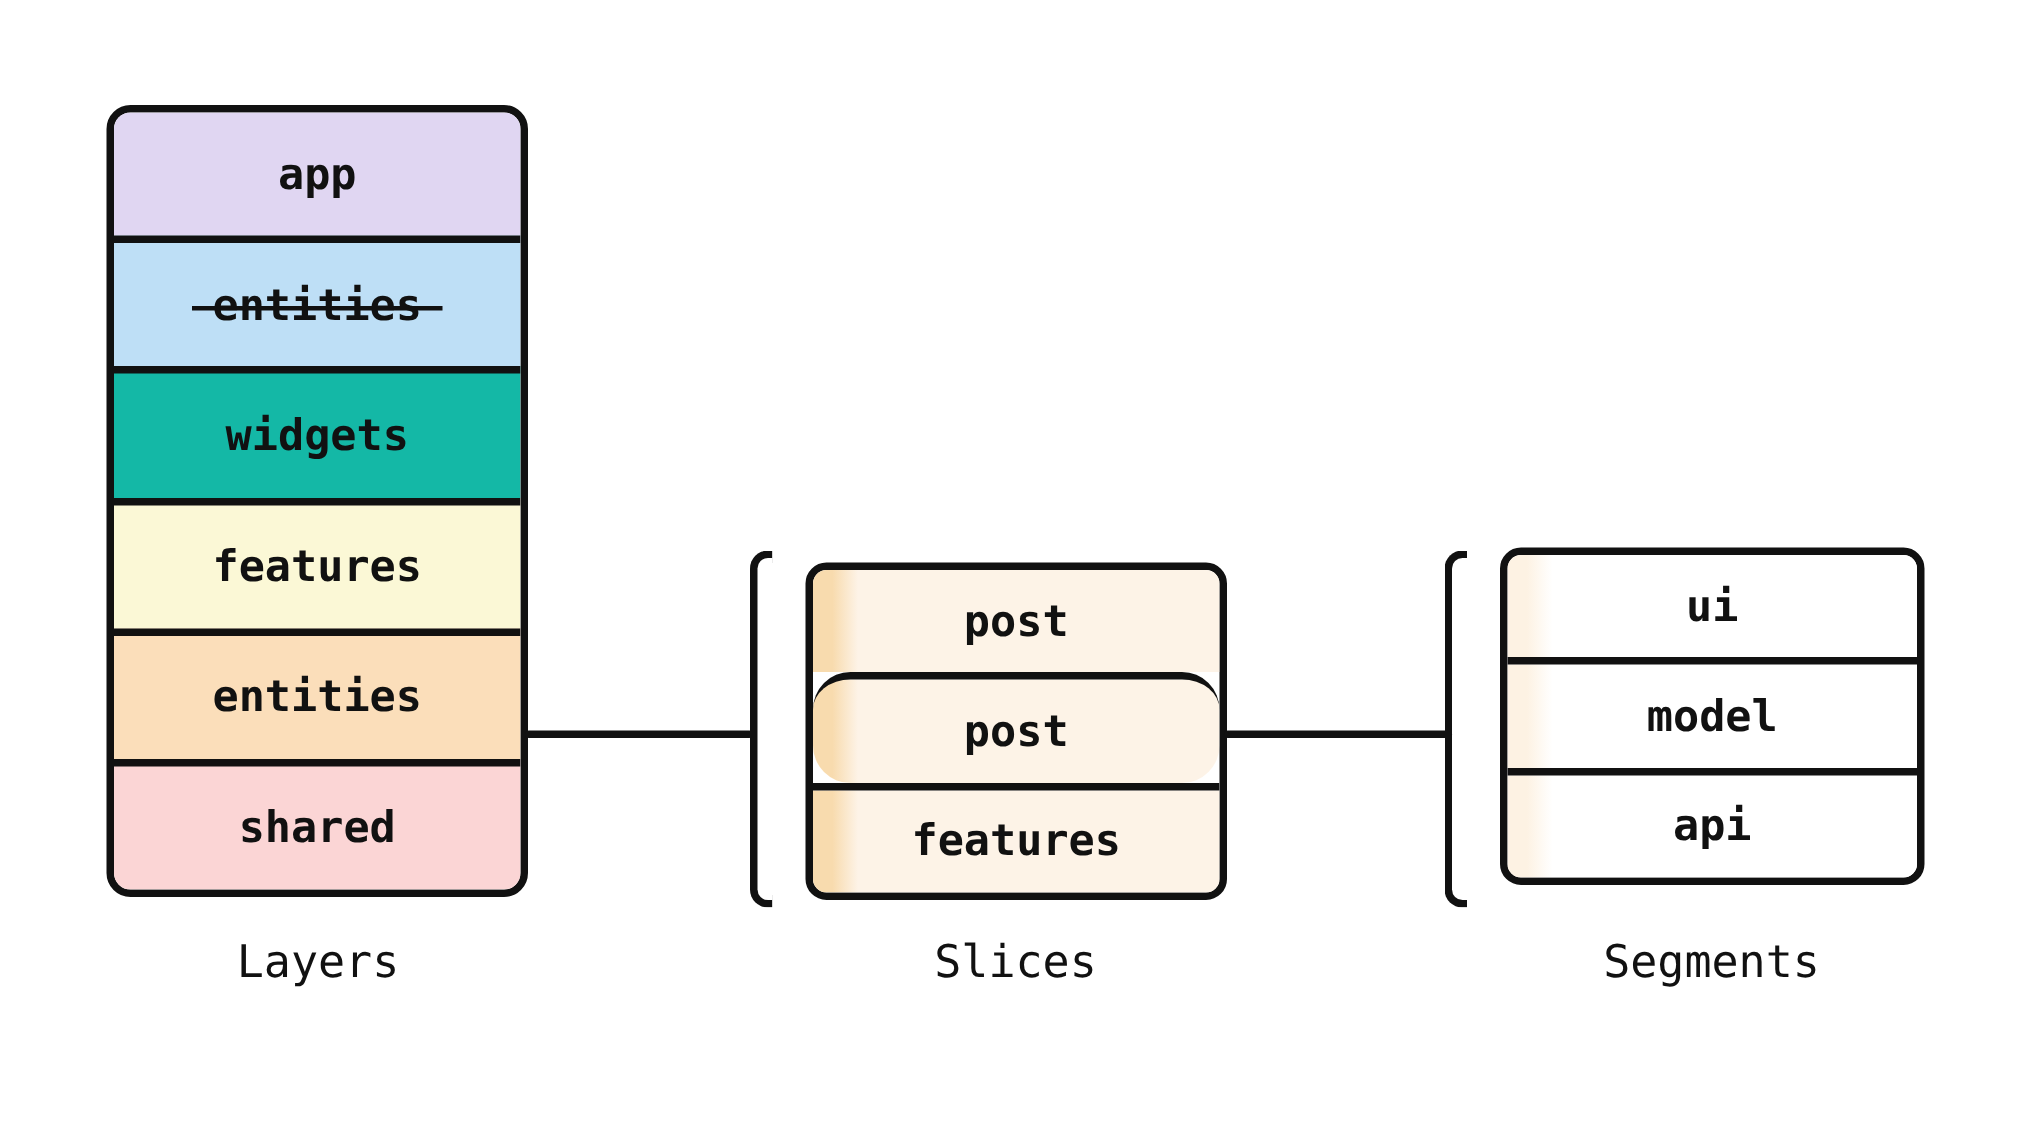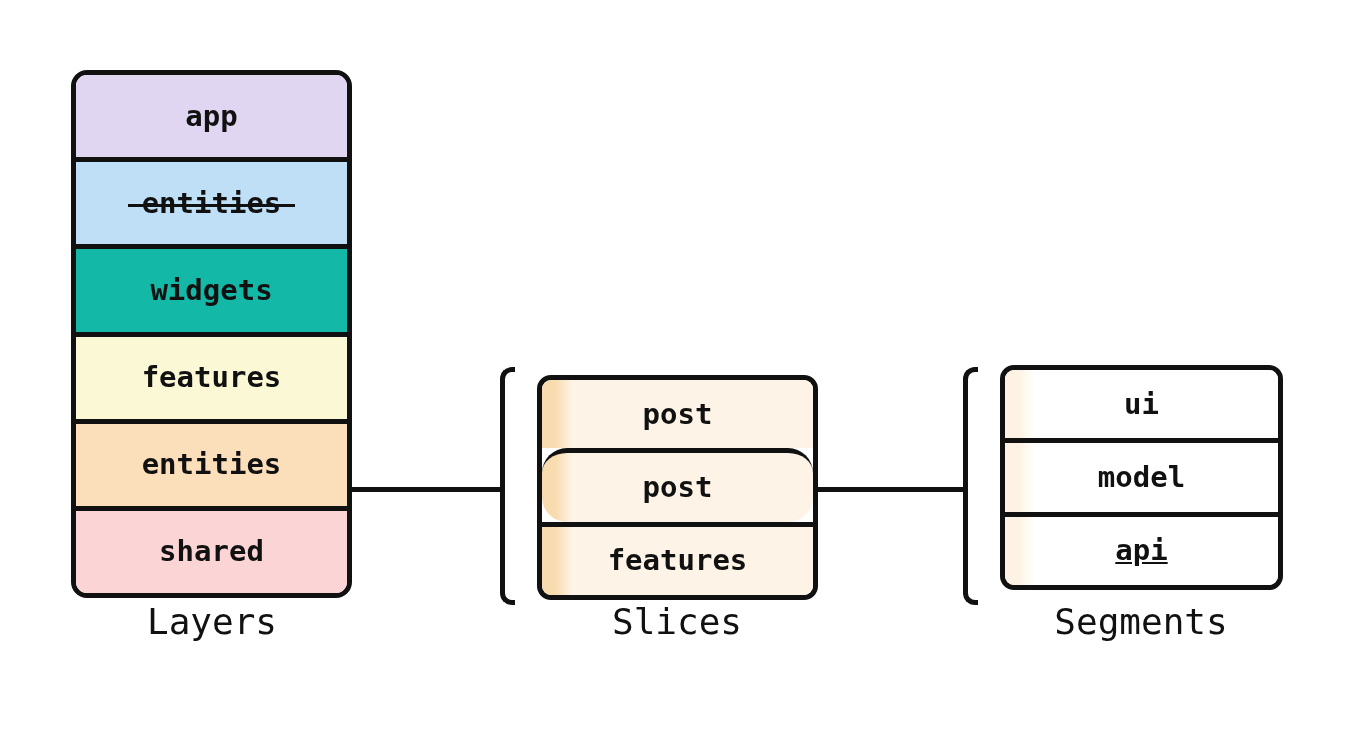--- a/index.html
+++ b/index.html
@@ -74,23 +74,23 @@
     border-bottom: 5px solid #111111;
     border-radius: 12px 0 0 12px;
     box-sizing: border-box;
   }
   #slices-bracket   { left: 500px; top: 367px; }
   #segments-bracket { left: 963px; top: 367px; }
 
   
   .caption {
     position: absolute;
-    top: 600px;
+    top: 620px;
     transform: translateX(-50%);
-    font-size: 36px;
+    font-size: 30px;
     font-weight: 400;
     line-height: 44px;
     white-space: nowrap;
   }
   #layers-caption   { left: 212px; }
   #slices-caption   { left: 677px; }
   #segments-caption { left: 1141px; }
 </style>
 </head>
 <body>
@@ -138,21 +138,21 @@
 
   <div class="bracket" id="segments-bracket"></div>
 
   <div class="stack-box" id="segments-box">
     <div class="stack-row" style="background: linear-gradient(90deg, rgb(253, 242, 227) 0px, rgb(253, 242, 227) 13px, rgb(255, 255, 255) 30px);">
       <span class="row-label">ui</span>
     </div>
     <div class="stack-row" style="background: linear-gradient(90deg, rgb(253, 242, 227) 0px, rgb(253, 242, 227) 13px, rgb(255, 255, 255) 30px);">
       <span class="row-label">model</span>
     </div>
-    <div class="stack-row" style="background: linear-gradient(90deg, rgb(253, 242, 227) 0px, rgb(253, 242, 227) 13px, rgb(255, 255, 255) 30px); text-decoration: underline;">
+    <div class="stack-row" style="background: linear-gradient(90deg, rgb(253, 242, 227) 0px, rgb(253, 242, 227) 13px, rgb(255, 255, 255) 30px);">
       <span class="row-label">api</span>
     </div>
   </div>
 
   <div class="caption" id="layers-caption">Layers</div>
   <div class="caption" id="slices-caption">Slices</div>
   <div class="caption" id="segments-caption">Segments</div>
 
 </div>
 

